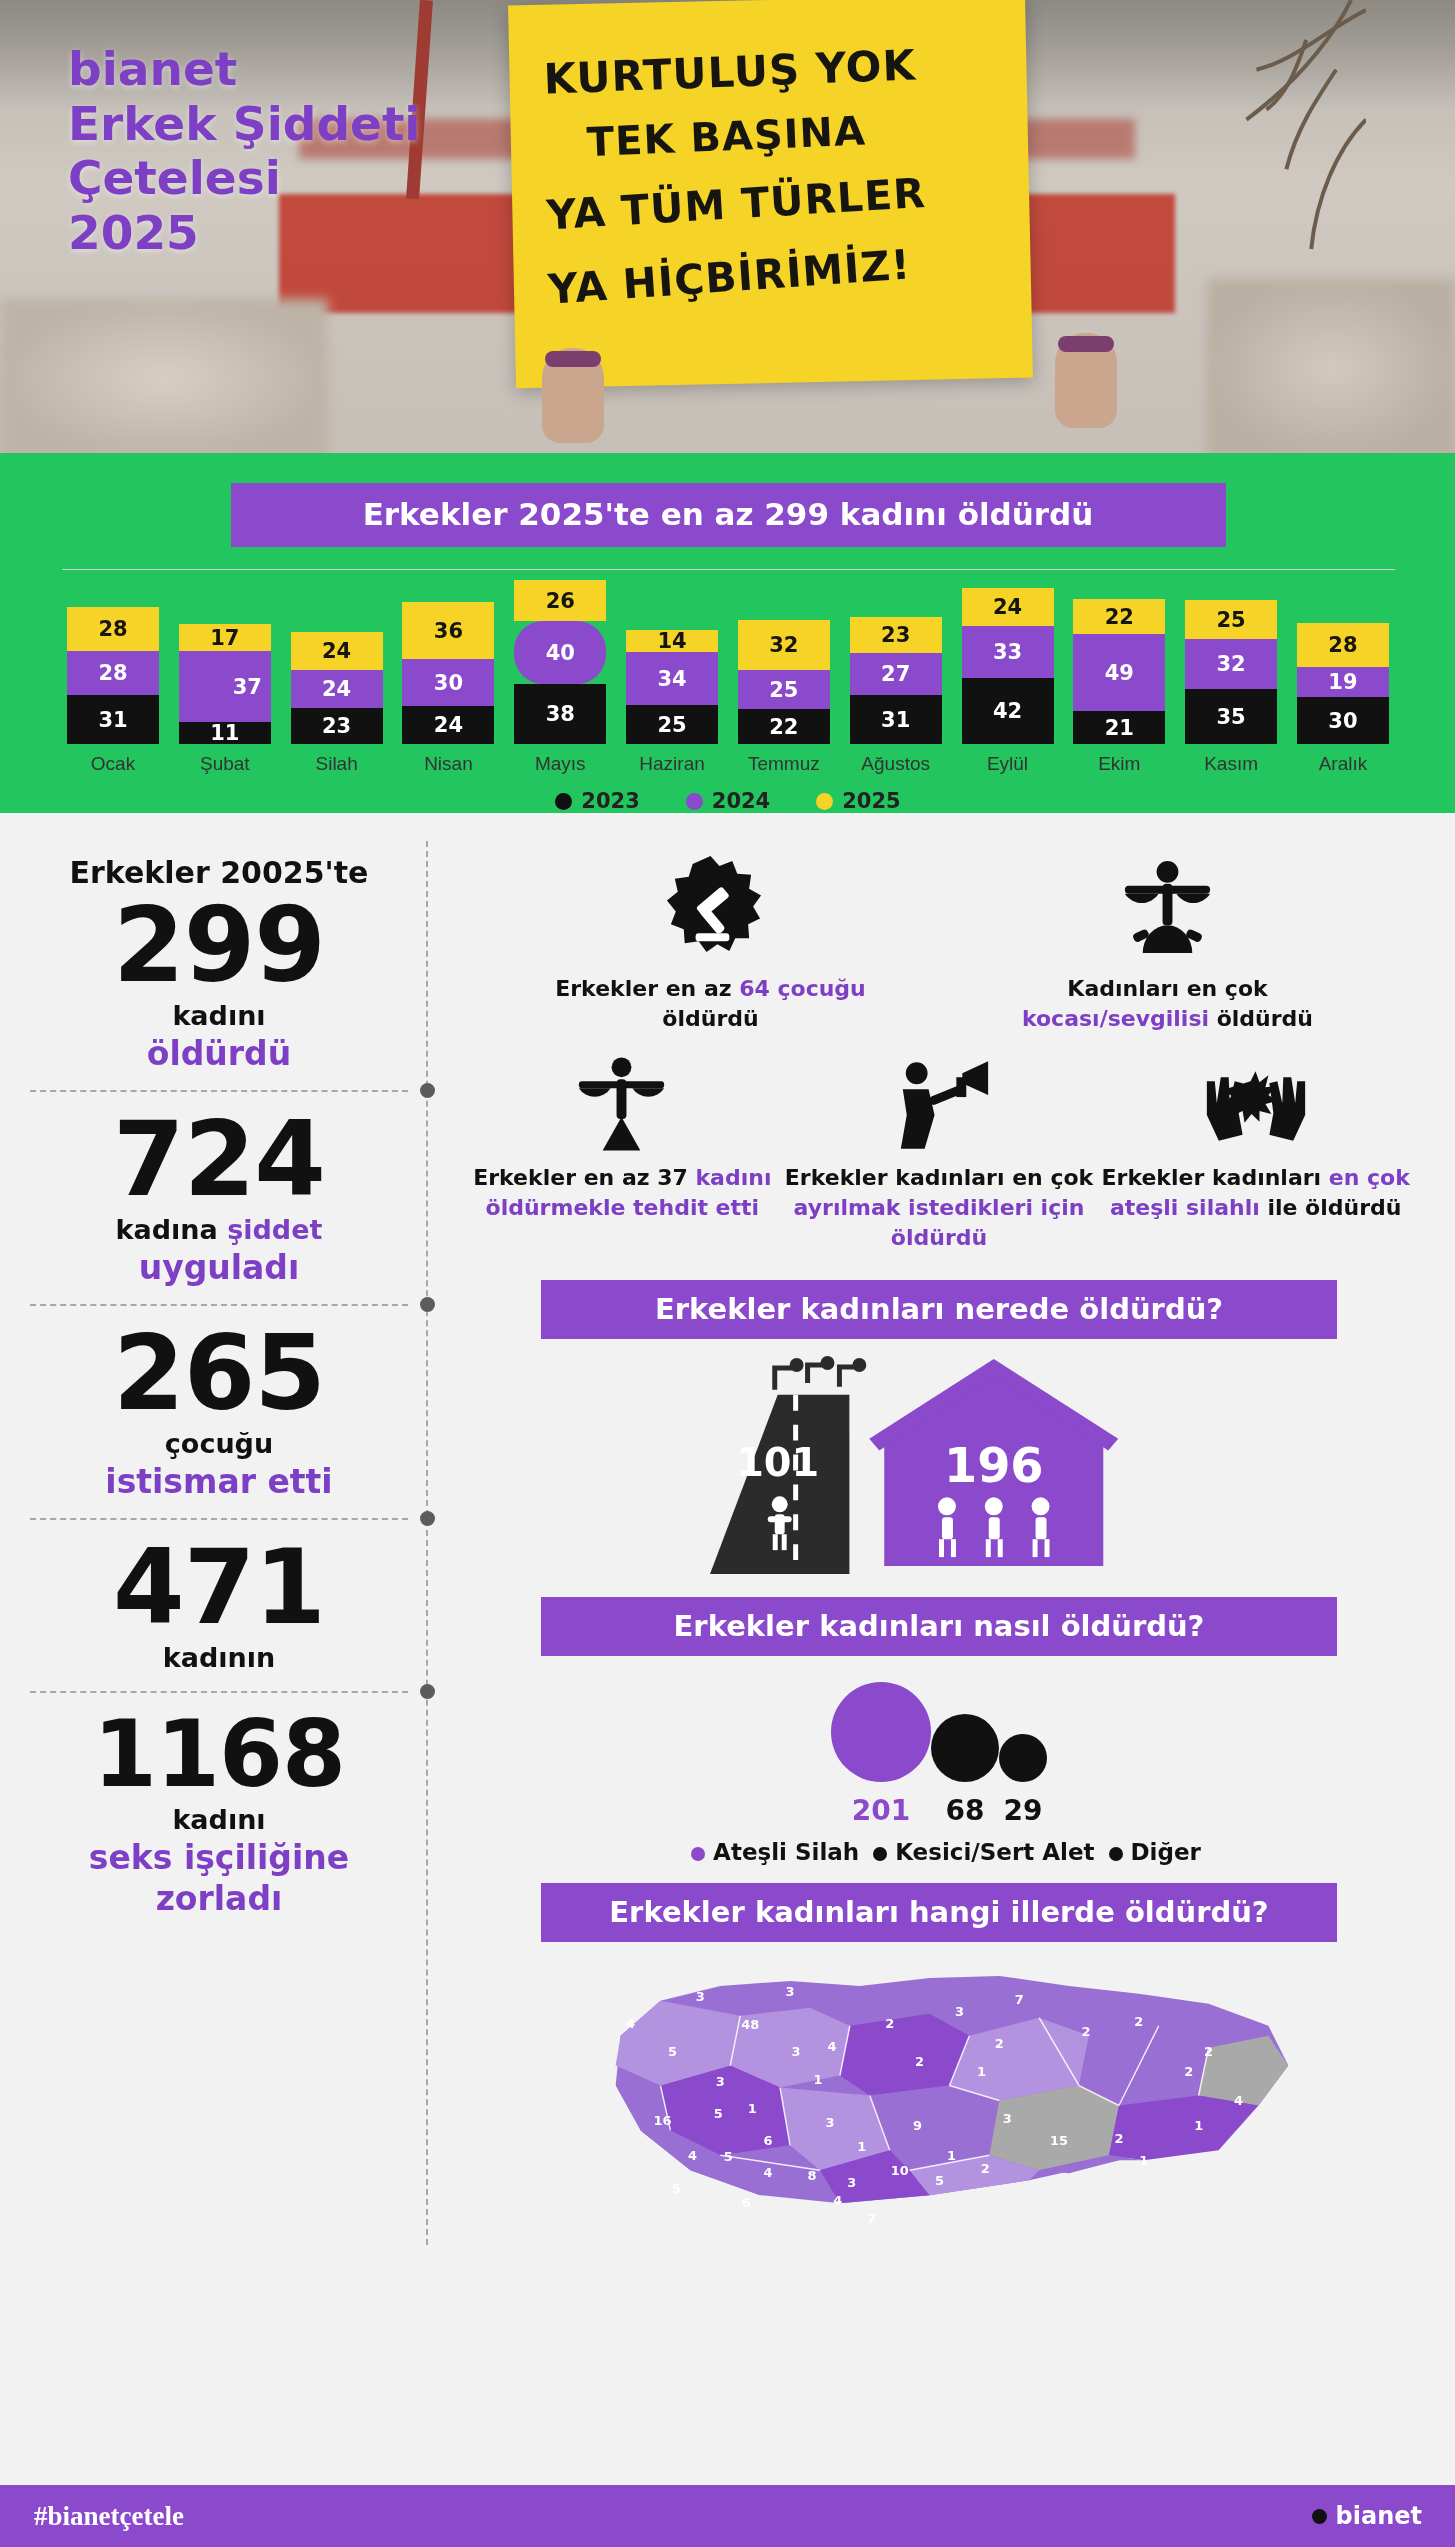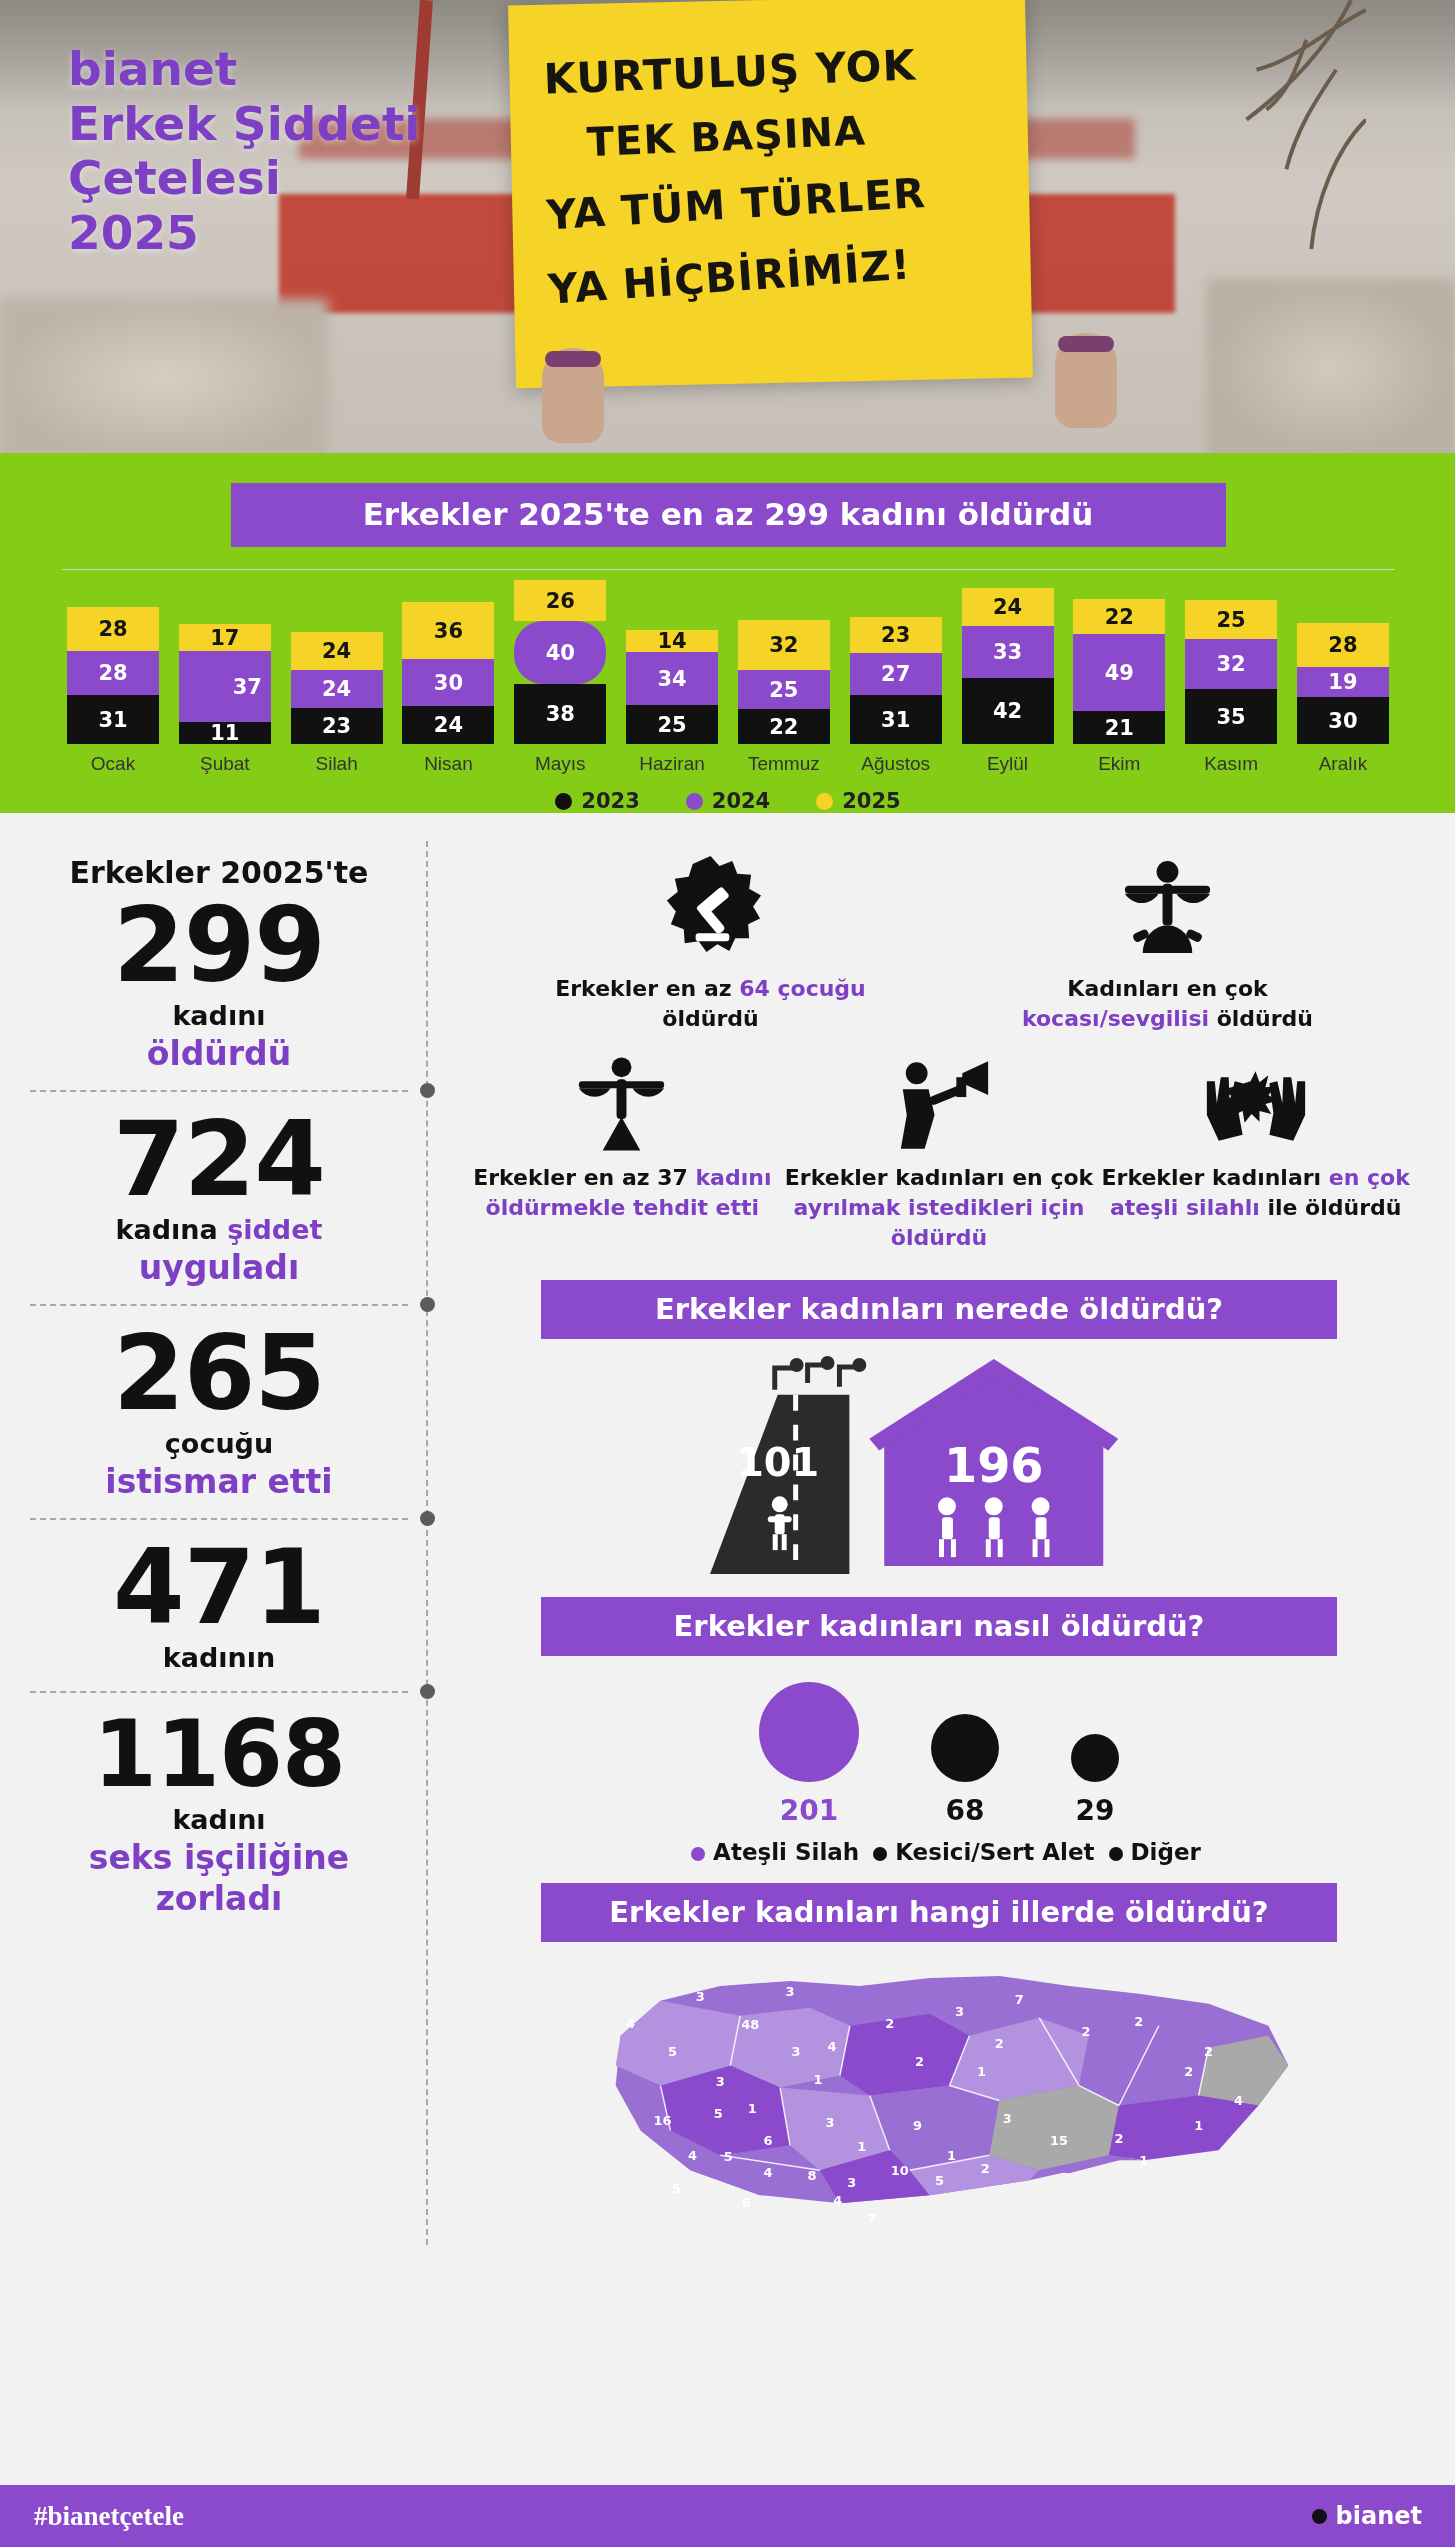--- a/index.html
+++ b/index.html
@@ -81,21 +81,21 @@
   }
   .title-block div {
     font-family: "DejaVu Sans", sans-serif;
     font-weight: 700;
     color: #7d3fc4;
     font-size: 47px;
     line-height: 1.16;
     text-shadow: 0 2px 6px rgba(255,255,255,.45);
   }
   
-  .chart-panel { position: relative; width: 1456px; padding: 30px 0 0 0; background:#84cc16;}
+  .chart-panel { position: relative; width: 1456px; padding: 30px 0 0 0; background:#22c55e;}
   .chart-title {
     width: 995px; margin: 0 auto;
     background: #8b49cc; color: #fff;
     font-family: "DejaVu Sans", sans-serif; font-weight: 700;
     font-size: 31px; text-align: center; padding: 13px 0 15px;
   }
   .chart-area {
     width: 1333px; margin: 22px auto 0;
     display: flex; align-items: flex-end; justify-content: space-between;
     border-top: 1px solid #d0d0d0;
@@ -164,21 +164,21 @@
   .facts-bottom { display: flex; justify-content: space-between; padding: 14px 12px 10px; }
   .facts-bottom .fact { width: 318px; }
   .facts-bottom .fact .ico { height: 104px; }
   .section-head {
     width: 796px; margin: 18px auto 0;
     background: #8b49cc; color: #fff; text-align: center;
     font-family: "DejaVu Sans", sans-serif; font-weight: 700;
     font-size: 29px; padding: 12px 0 13px;
   }
   .place-viz { position: relative; width: 478px; height: 224px; margin: 16px auto 6px; }
-  .how-viz { display: flex; align-items: flex-end; justify-content: center; gap: 72px; margin-top: 26px; }
+  .how-viz { display: flex; align-items: flex-end; justify-content: center; margin-top: 26px; }
   .circle-wrap { text-align: center; }
   .circle-num {
     font-family: "DejaVu Sans", sans-serif; font-weight: 700; font-size: 28px; margin-top: 12px;
   }
   .how-legend {
     margin-top: 12px; text-align: center;
     font-family: "DejaVu Sans", sans-serif; font-weight: 700; font-size: 23px; color: #111;
   }
   .how-legend .d { display:inline-block; width:14px; height:14px; border-radius:50%; margin:0 8px 0 14px; vertical-align:-1px;}
   .map-wrap { width: 995px; margin: 14px auto 0; position: relative; height: 289px; }

